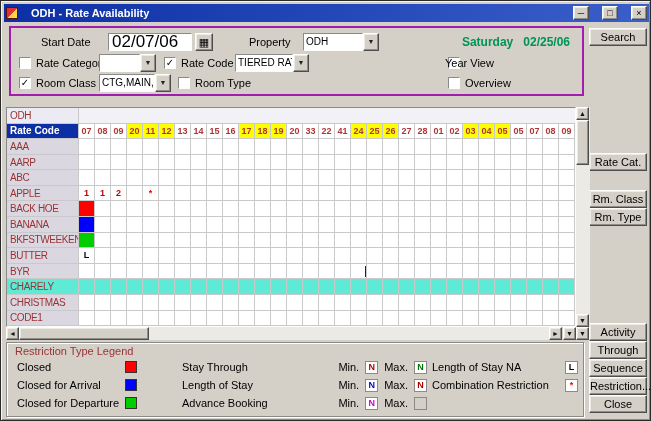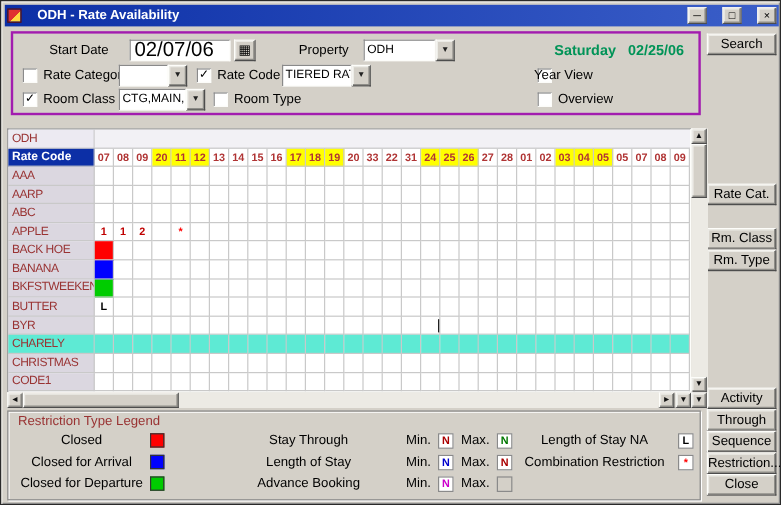--- a/index.html
+++ b/index.html
@@ -53,21 +53,21 @@
   .hscroll .sbtn.left{left:0}
   .hscroll .sbtn.right{right:0}
   .hthumb{position:absolute;left:13px;top:0;width:130px;height:13px}
   .corner-btns{position:absolute;left:562px;top:326px;display:flex}
   .ibeam{position:absolute;left:364px;top:265px;width:1px;height:11px;background:#202020}
   .legend{position:absolute;left:5px;top:341px;width:578px;height:75px;border:1px solid #8a8a8a;
     box-shadow:inset 1px 1px 0 #fff,1px 1px 0 #fff}
   .legend-title{position:absolute;left:8px;top:2px;font-size:11px;font-weight:normal;color:#993333}
   .lcol{position:absolute;top:17px;display:flex;flex-direction:column;gap:4px}
   .lrow{display:flex;align-items:center;gap:6px;height:14px}
-  .llabel{flex:1;text-align:center;font-size:11px;color:#000;white-space:nowrap}
+  .llabel{flex:1;text-align:left;font-size:11px;color:#000;white-space:nowrap}
   .mm{font-size:11px;color:#000}
   .cbox{width:12px;height:12px;border:1px solid #333;flex:0 0 auto}
   .lbox{width:13px;height:13px;background:#fff;border:1px solid #8a8a8a;font-size:9px;font-weight:bold;
     display:flex;align-items:center;justify-content:center;flex:0 0 auto}
 </style>
 </head>
 <body>
 
 <div class="window">
 
@@ -150,21 +150,21 @@
         <div class="cell date-cell">13</div>
         <div class="cell date-cell">14</div>
         <div class="cell date-cell">15</div>
         <div class="cell date-cell">16</div>
         <div class="cell date-cell wkend">17</div>
         <div class="cell date-cell wkend">18</div>
         <div class="cell date-cell wkend">19</div>
         <div class="cell date-cell">20</div>
         <div class="cell date-cell">33</div>
         <div class="cell date-cell">22</div>
-        <div class="cell date-cell">31</div>
+        <div class="cell date-cell">41</div>
         <div class="cell date-cell wkend">24</div>
         <div class="cell date-cell wkend">25</div>
         <div class="cell date-cell wkend">26</div>
         <div class="cell date-cell">27</div>
         <div class="cell date-cell">28</div>
         <div class="cell date-cell">01</div>
         <div class="cell date-cell">02</div>
         <div class="cell date-cell wkend">03</div>
         <div class="cell date-cell wkend">04</div>
         <div class="cell date-cell wkend">05</div>

